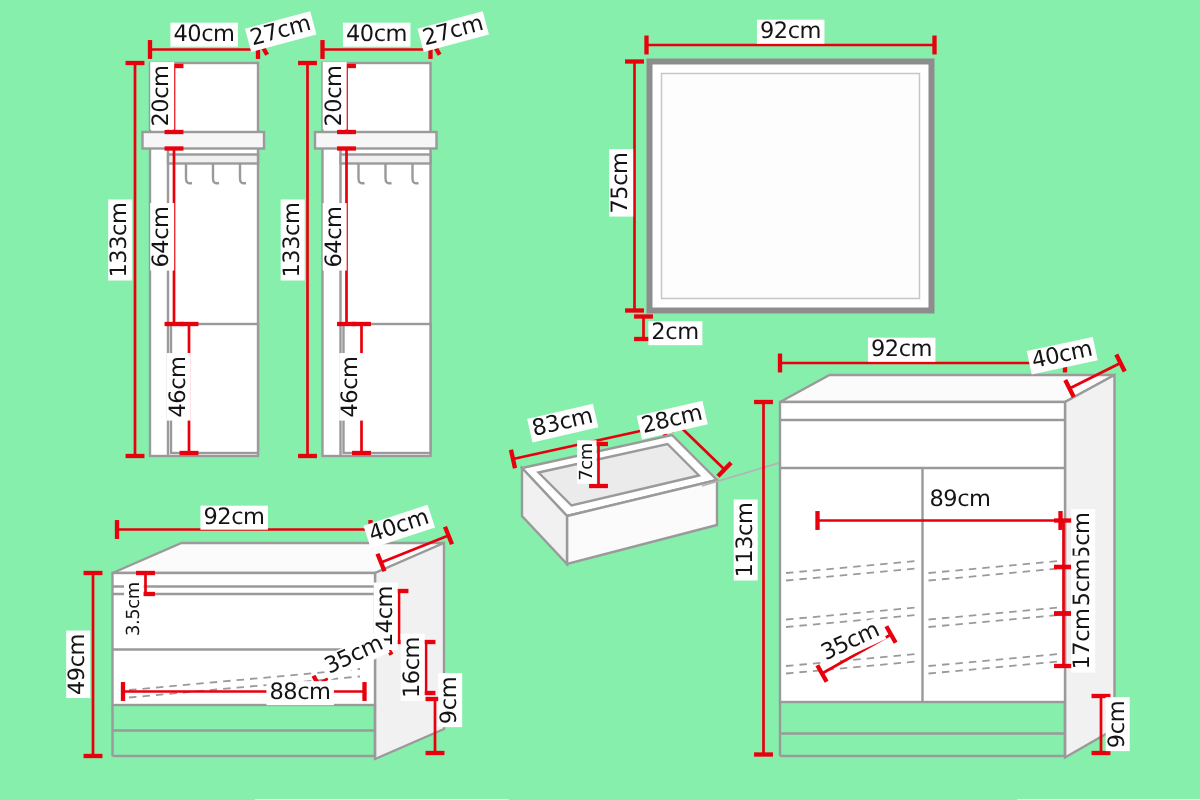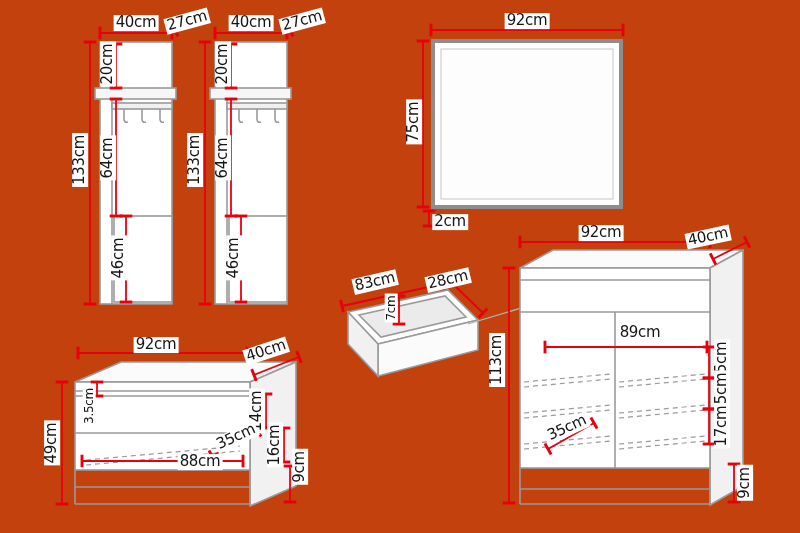--- a/index.html
+++ b/index.html
@@ -1,18 +1,18 @@
 <!DOCTYPE html>
 <html><head>
 <meta charset="utf-8">
 <style>
   * { margin:0; padding:0; box-sizing:border-box; }
   html,body { width:800px; height:533px; background:#ffffff; overflow:hidden;
     font-family:"DejaVu Sans","Liberation Sans",sans-serif; }
-  .stage { position:relative; width:800px; height:533px; background:#c2410c; }
+  .stage { position:relative; width:800px; height:533px; background:#86efac; }
   .stage svg { position:absolute; left:0; top:0; }
   .dim {
     position:absolute;
     left:var(--x); top:var(--y);
     transform:translate(-50%,-50%) rotate(var(--r,0deg));
     font-size:15px; color:#141414; background:#ffffff;
     padding:0 2px; white-space:nowrap; line-height:1.05; letter-spacing:-0.3px;
   }
   .dim.sm { font-size:12px; }
 </style>

